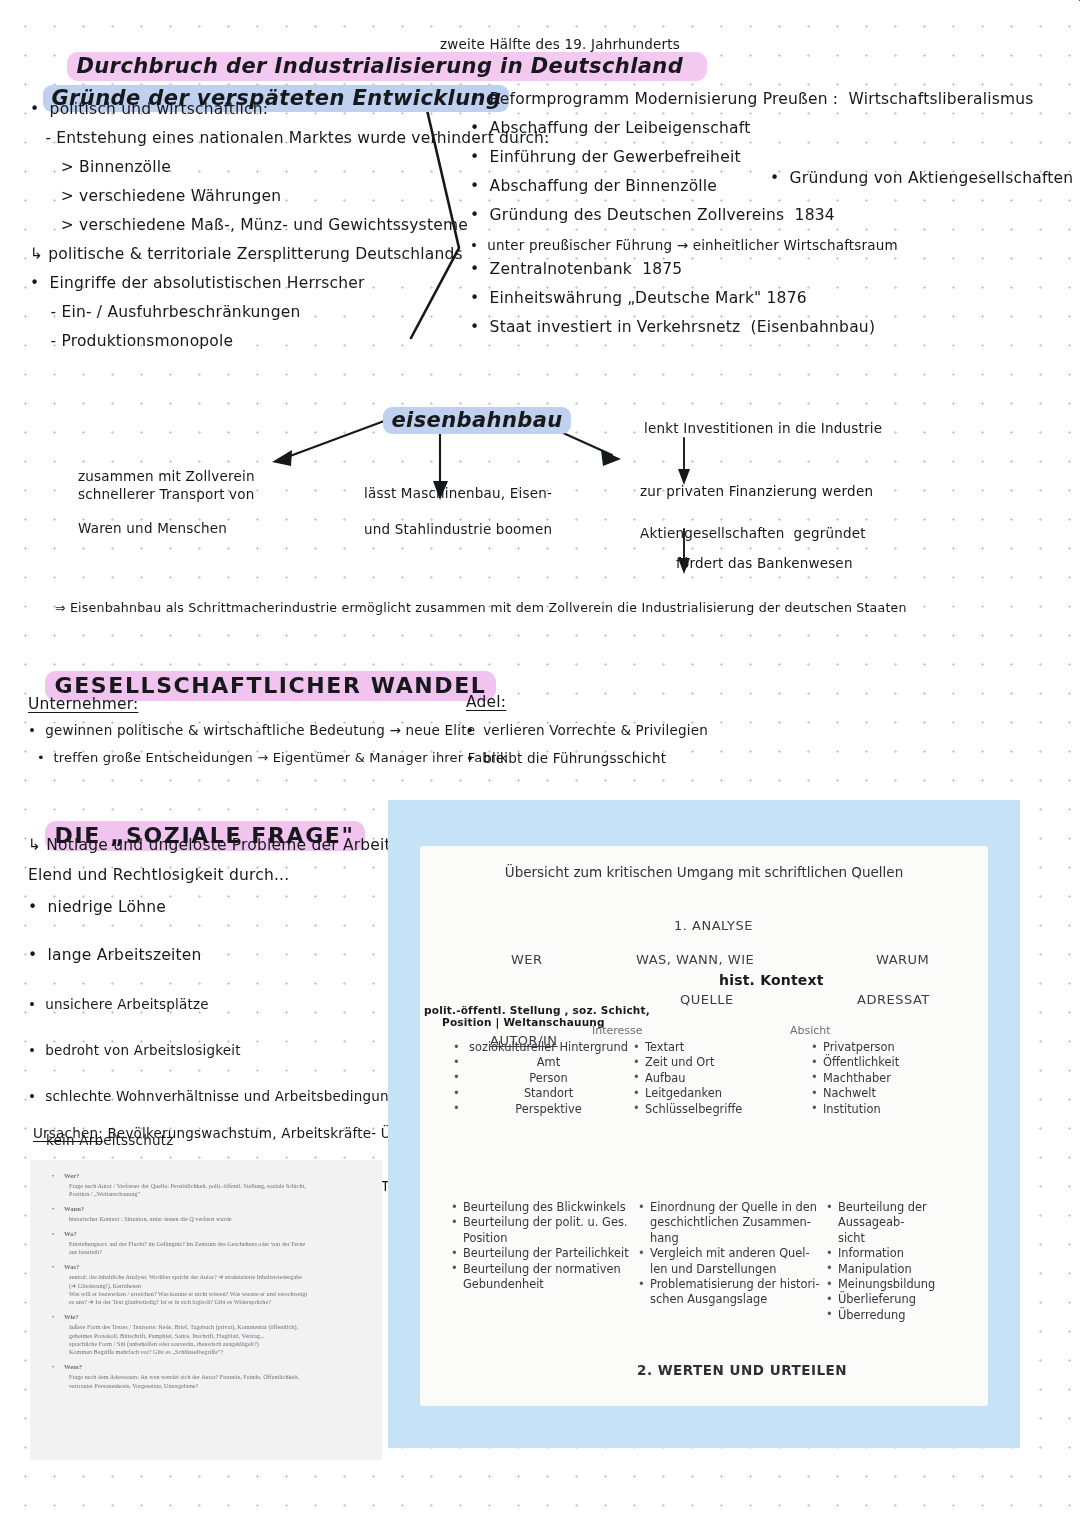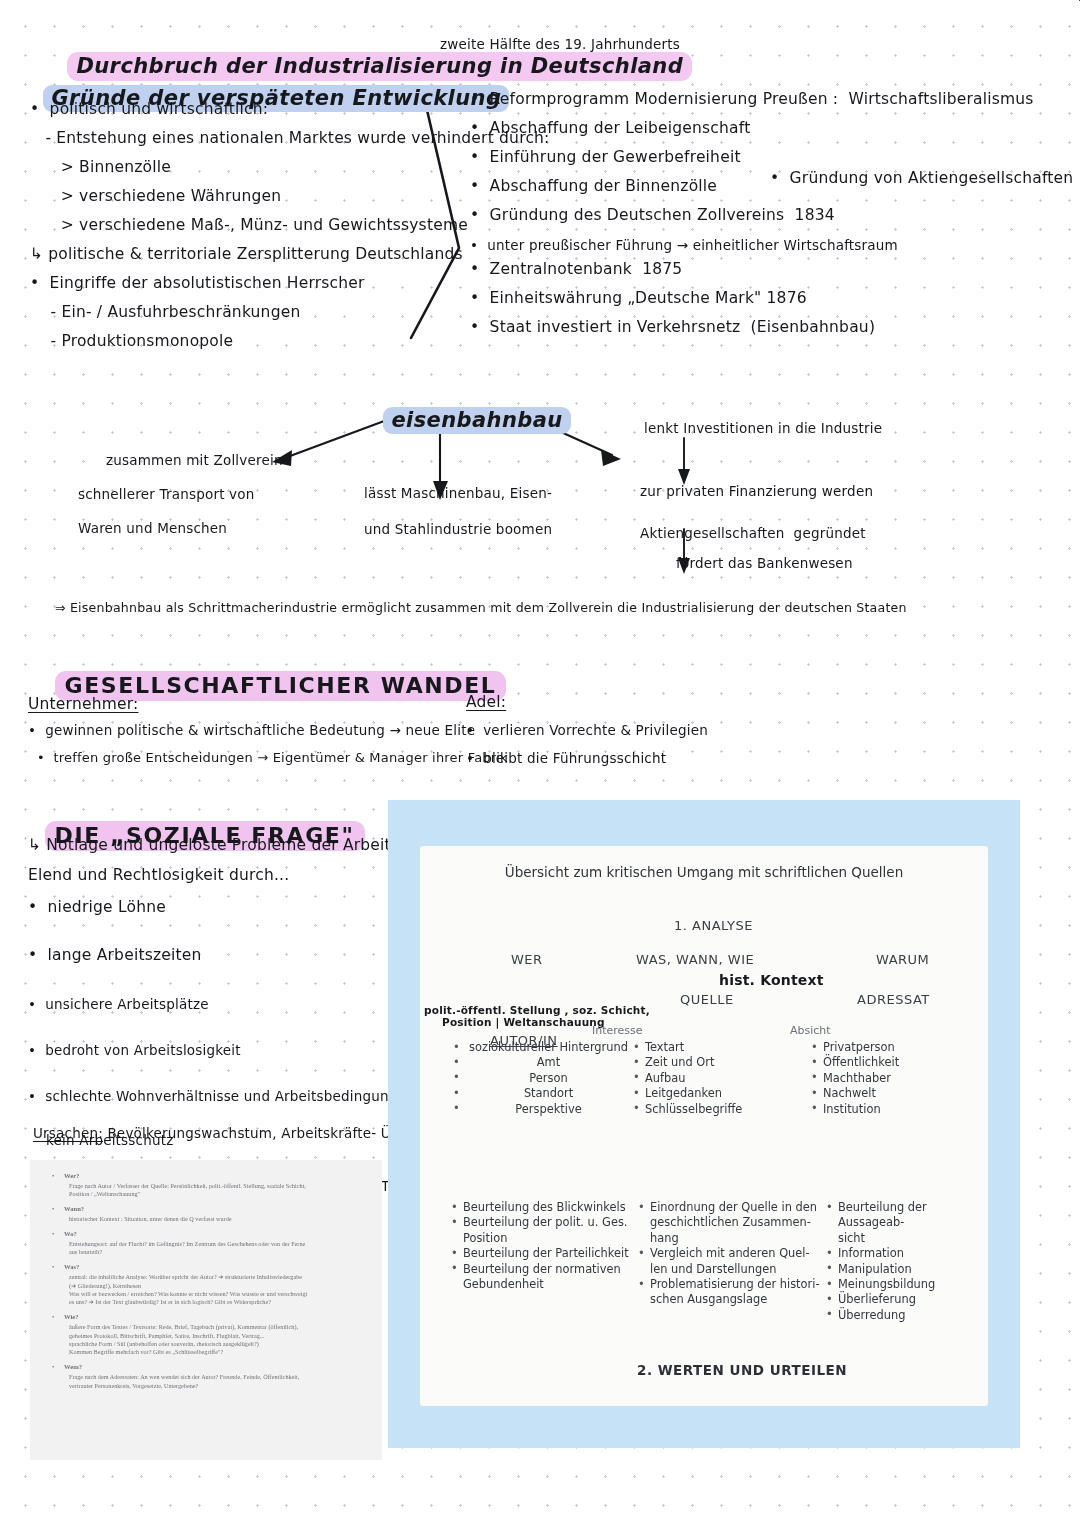--- a/index.html
+++ b/index.html
@@ -56,21 +56,21 @@
   }
 
   .hl-pink {
     background: #f1c3ef;
     border-radius: 11px;
     padding: 2px 10px 3px 10px;
   }
   .hl-pink-soft {
     background: #f3c9f1;
     border-radius: 11px;
-    padding: 2px 9px 3px 9px;
+    padding: 2px 24px 3px 9px;
   }
   .hl-blue {
     background: #bfd1ee;
     border-radius: 9px;
     padding: 1px 8px 2px 8px;
   }
   .und {
     text-decoration: underline;
     text-underline-offset: 3px;
     text-decoration-thickness: 1.4px;
@@ -284,42 +284,42 @@
   <div class="hw hw-b ln" style="position:relative; top:75px;">•  Einheitswährung „Deutsche Mark" 1876</div>
   <div class="hw hw-b ln" style="position:relative; top:86px;">•  Staat investiert in Verkehrsnetz  (Eisenbahnbau)</div>
 </div>
 <div class="hw hw-b" style="left:770px; top:169px;">•  Gründung von Aktiengesellschaften</div>
 
 <div class="hw hw-title" style="left:368px; top:384px;">
   <span class="hl-blue">eisenbahnbau</span>
 </div>
 
 <div class="block" style="left:78px; top:452px;">
-  <div class="hw hw-s ln" style="position:relative; top:0px;margin-left:28px;">zusammen mit Zollverein</div>
+  <div class="hw hw-s ln" style="position:relative; top:16px;">zusammen mit Zollverein</div>
   <div class="hw hw-s ln" style="position:relative; top:18px;">schnellerer Transport von</div>
   <div class="hw hw-s ln" style="position:relative; top:36px;">Waren und Menschen</div>
 </div>
 
 <div class="block" style="left:364px; top:485px;">
   <div class="hw hw-s ln" style="position:relative; top:0px;">lässt Maschinenbau, Eisen-</div>
   <div class="hw hw-s ln" style="position:relative; top:20px;">und Stahlindustrie boomen</div>
 </div>
 
 <div class="hw hw-s" style="left:644px; top:420px;">lenkt Investitionen in die Industrie</div>
 
 <div class="block" style="left:640px; top:483px;">
   <div class="hw hw-s ln" style="position:relative; top:0px;">zur privaten Finanzierung werden</div>
   <div class="hw hw-s ln" style="position:relative; top:26px;">Aktiengesellschaften  gegründet</div>
 </div>
 
 <div class="hw hw-s" style="left:676px; top:555px;">fördert das Bankenwesen</div>
 
 <div class="hw hw-s" style="left:55px; top:600px; font-size:12.6px;">⇒ Eisenbahnbau als Schrittmacherindustrie ermöglicht zusammen mit dem Zollverein die Industrialisierung der deutschen Staaten</div>
 
-<div class="hw hw-cap" style="left:36px; top:648px;">
+<div class="hw hw-cap" style="left:26px; top:648px;">
   <span class="hl-pink">GESELLSCHAFTLICHER WANDEL</span>
 </div>
 
 <div class="hw hw-b und" style="left:28px; top:695px;">Unternehmer:</div>
 <div class="hw hw-s" style="left:28px; top:722px;">•  gewinnen politische &amp; wirtschaftliche Bedeutung → neue Elite</div>
 <div class="hw hw-s" style="left:37px; top:750px; font-size:13px;text-align:center;">•  treffen große Entscheidungen → Eigentümer &amp; Manager ihrer Fabrik</div>
 
 <div class="hw hw-b und" style="left:466px; top:693px;">Adel:</div>
 <div class="hw hw-s" style="left:466px; top:722px;">•  verlieren Vorrechte &amp; Privilegien</div>
 <div class="hw hw-s" style="left:466px; top:750px;">•  bleibt die Führungsschicht</div>

